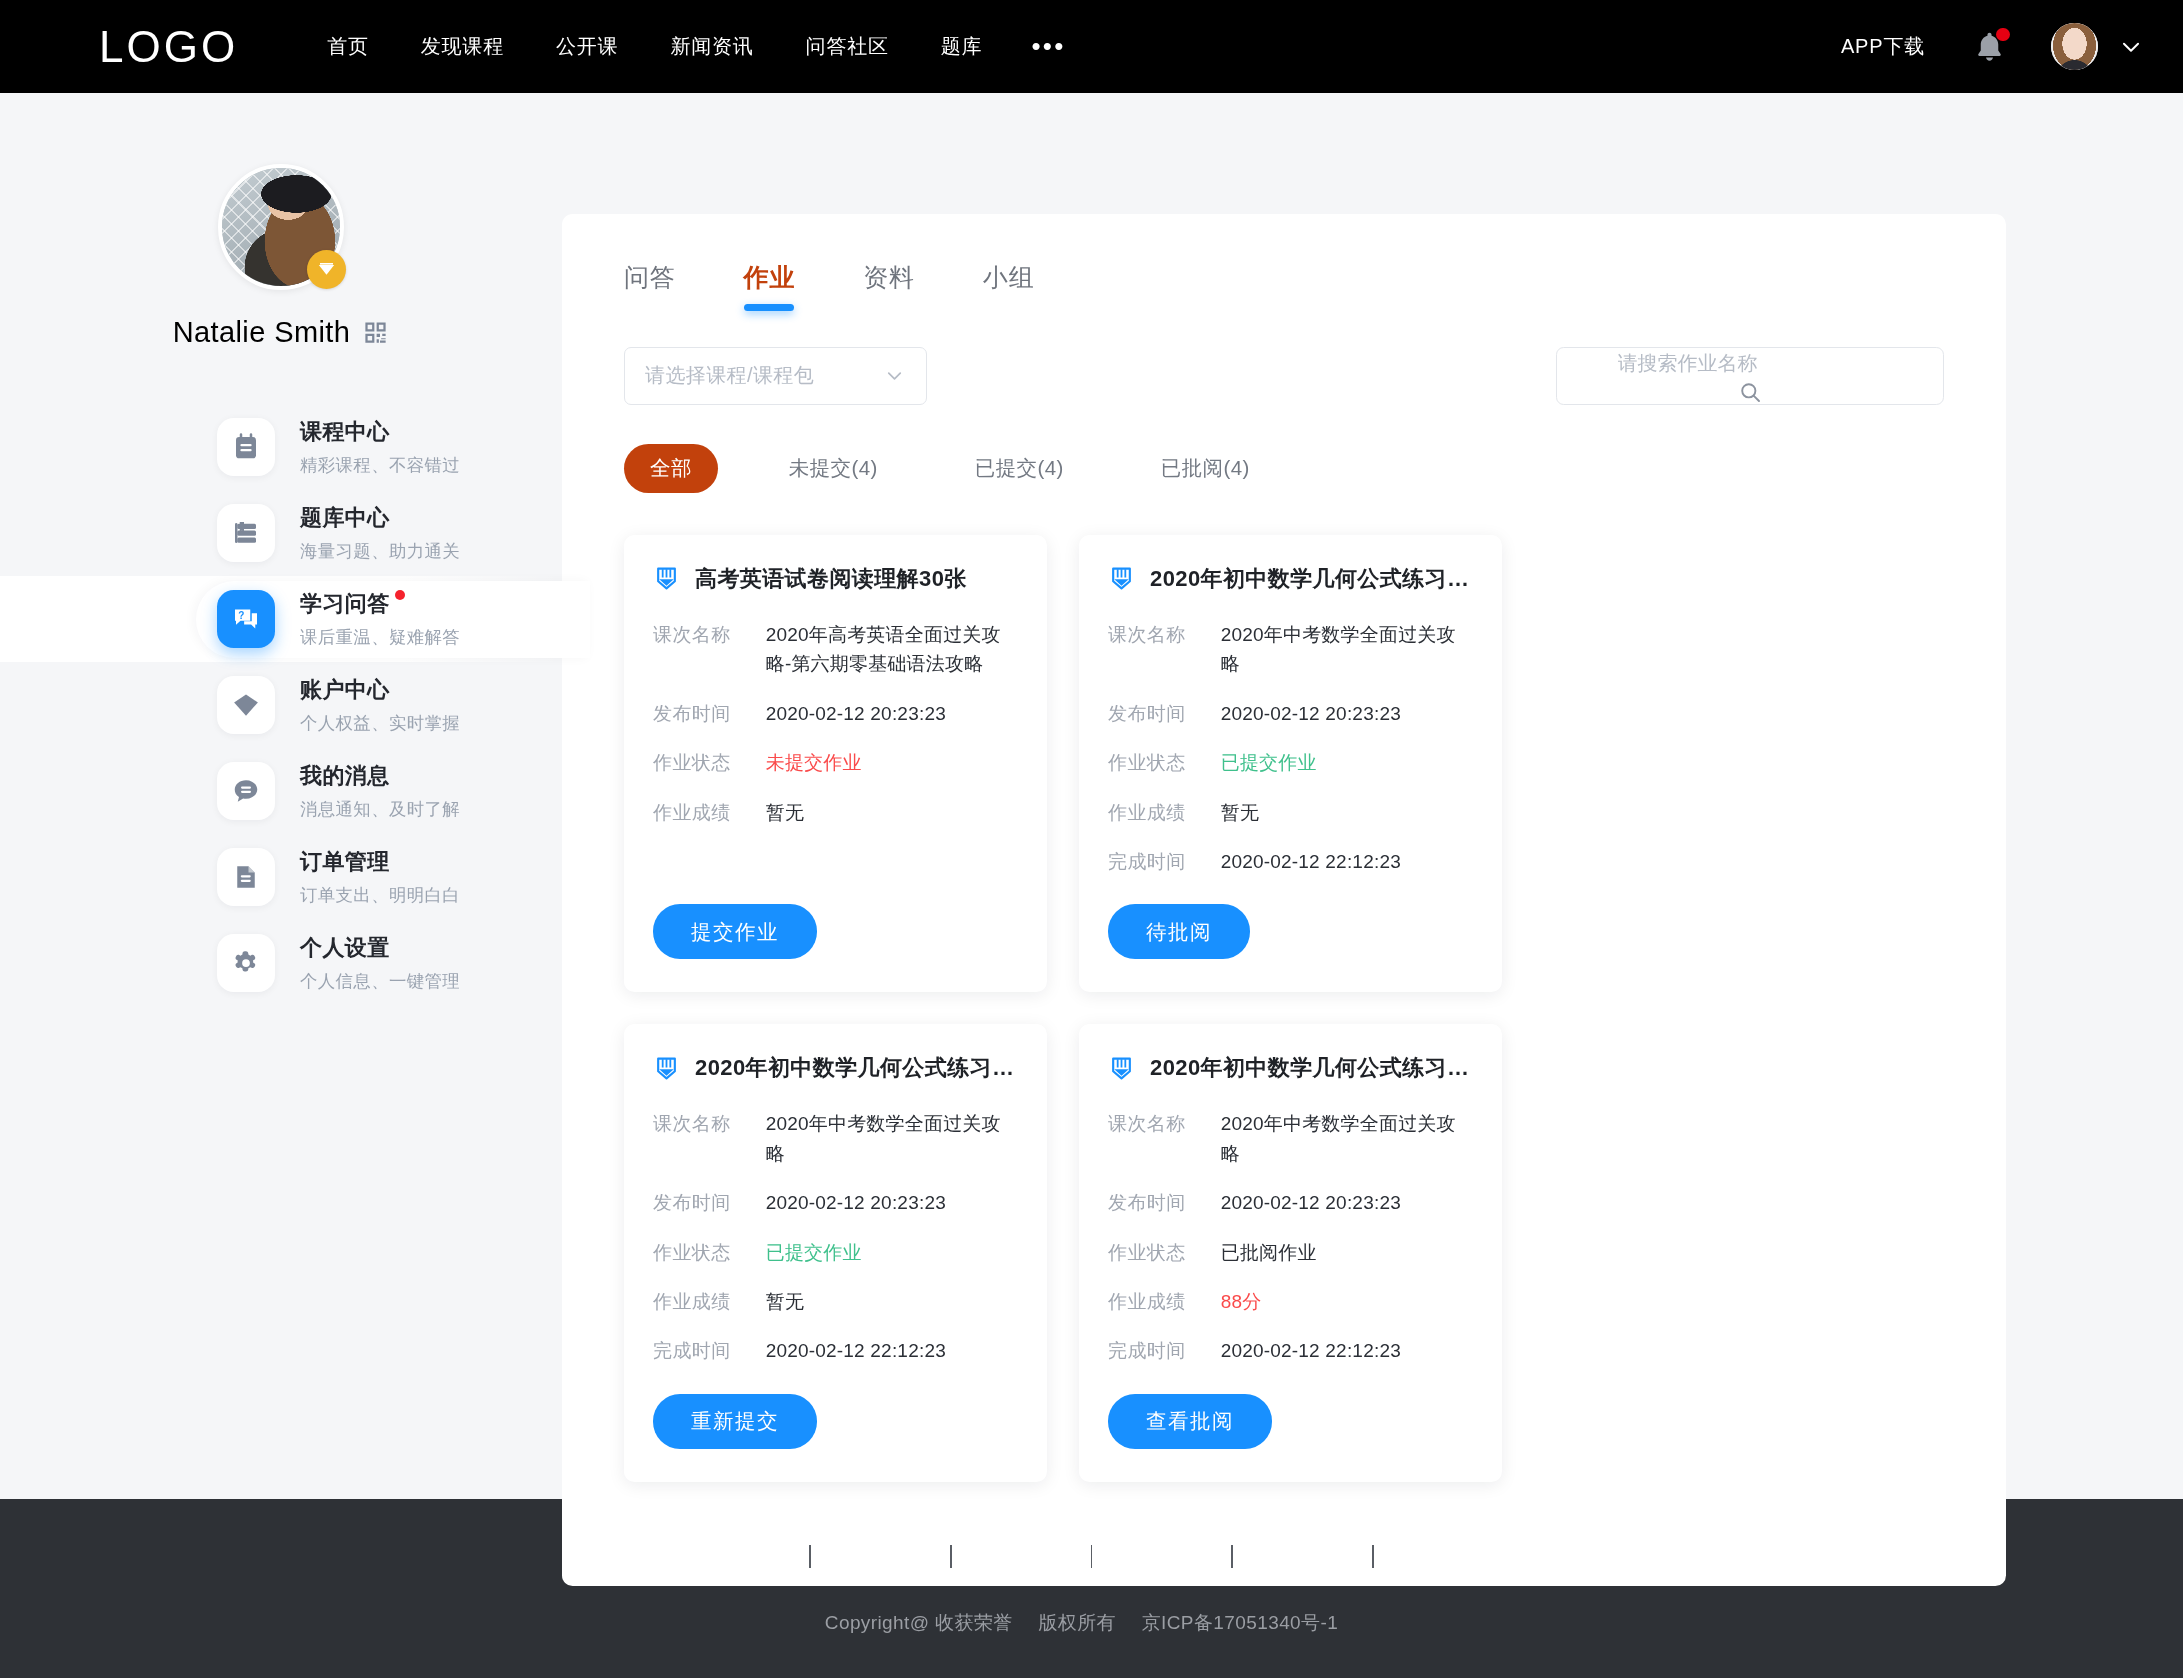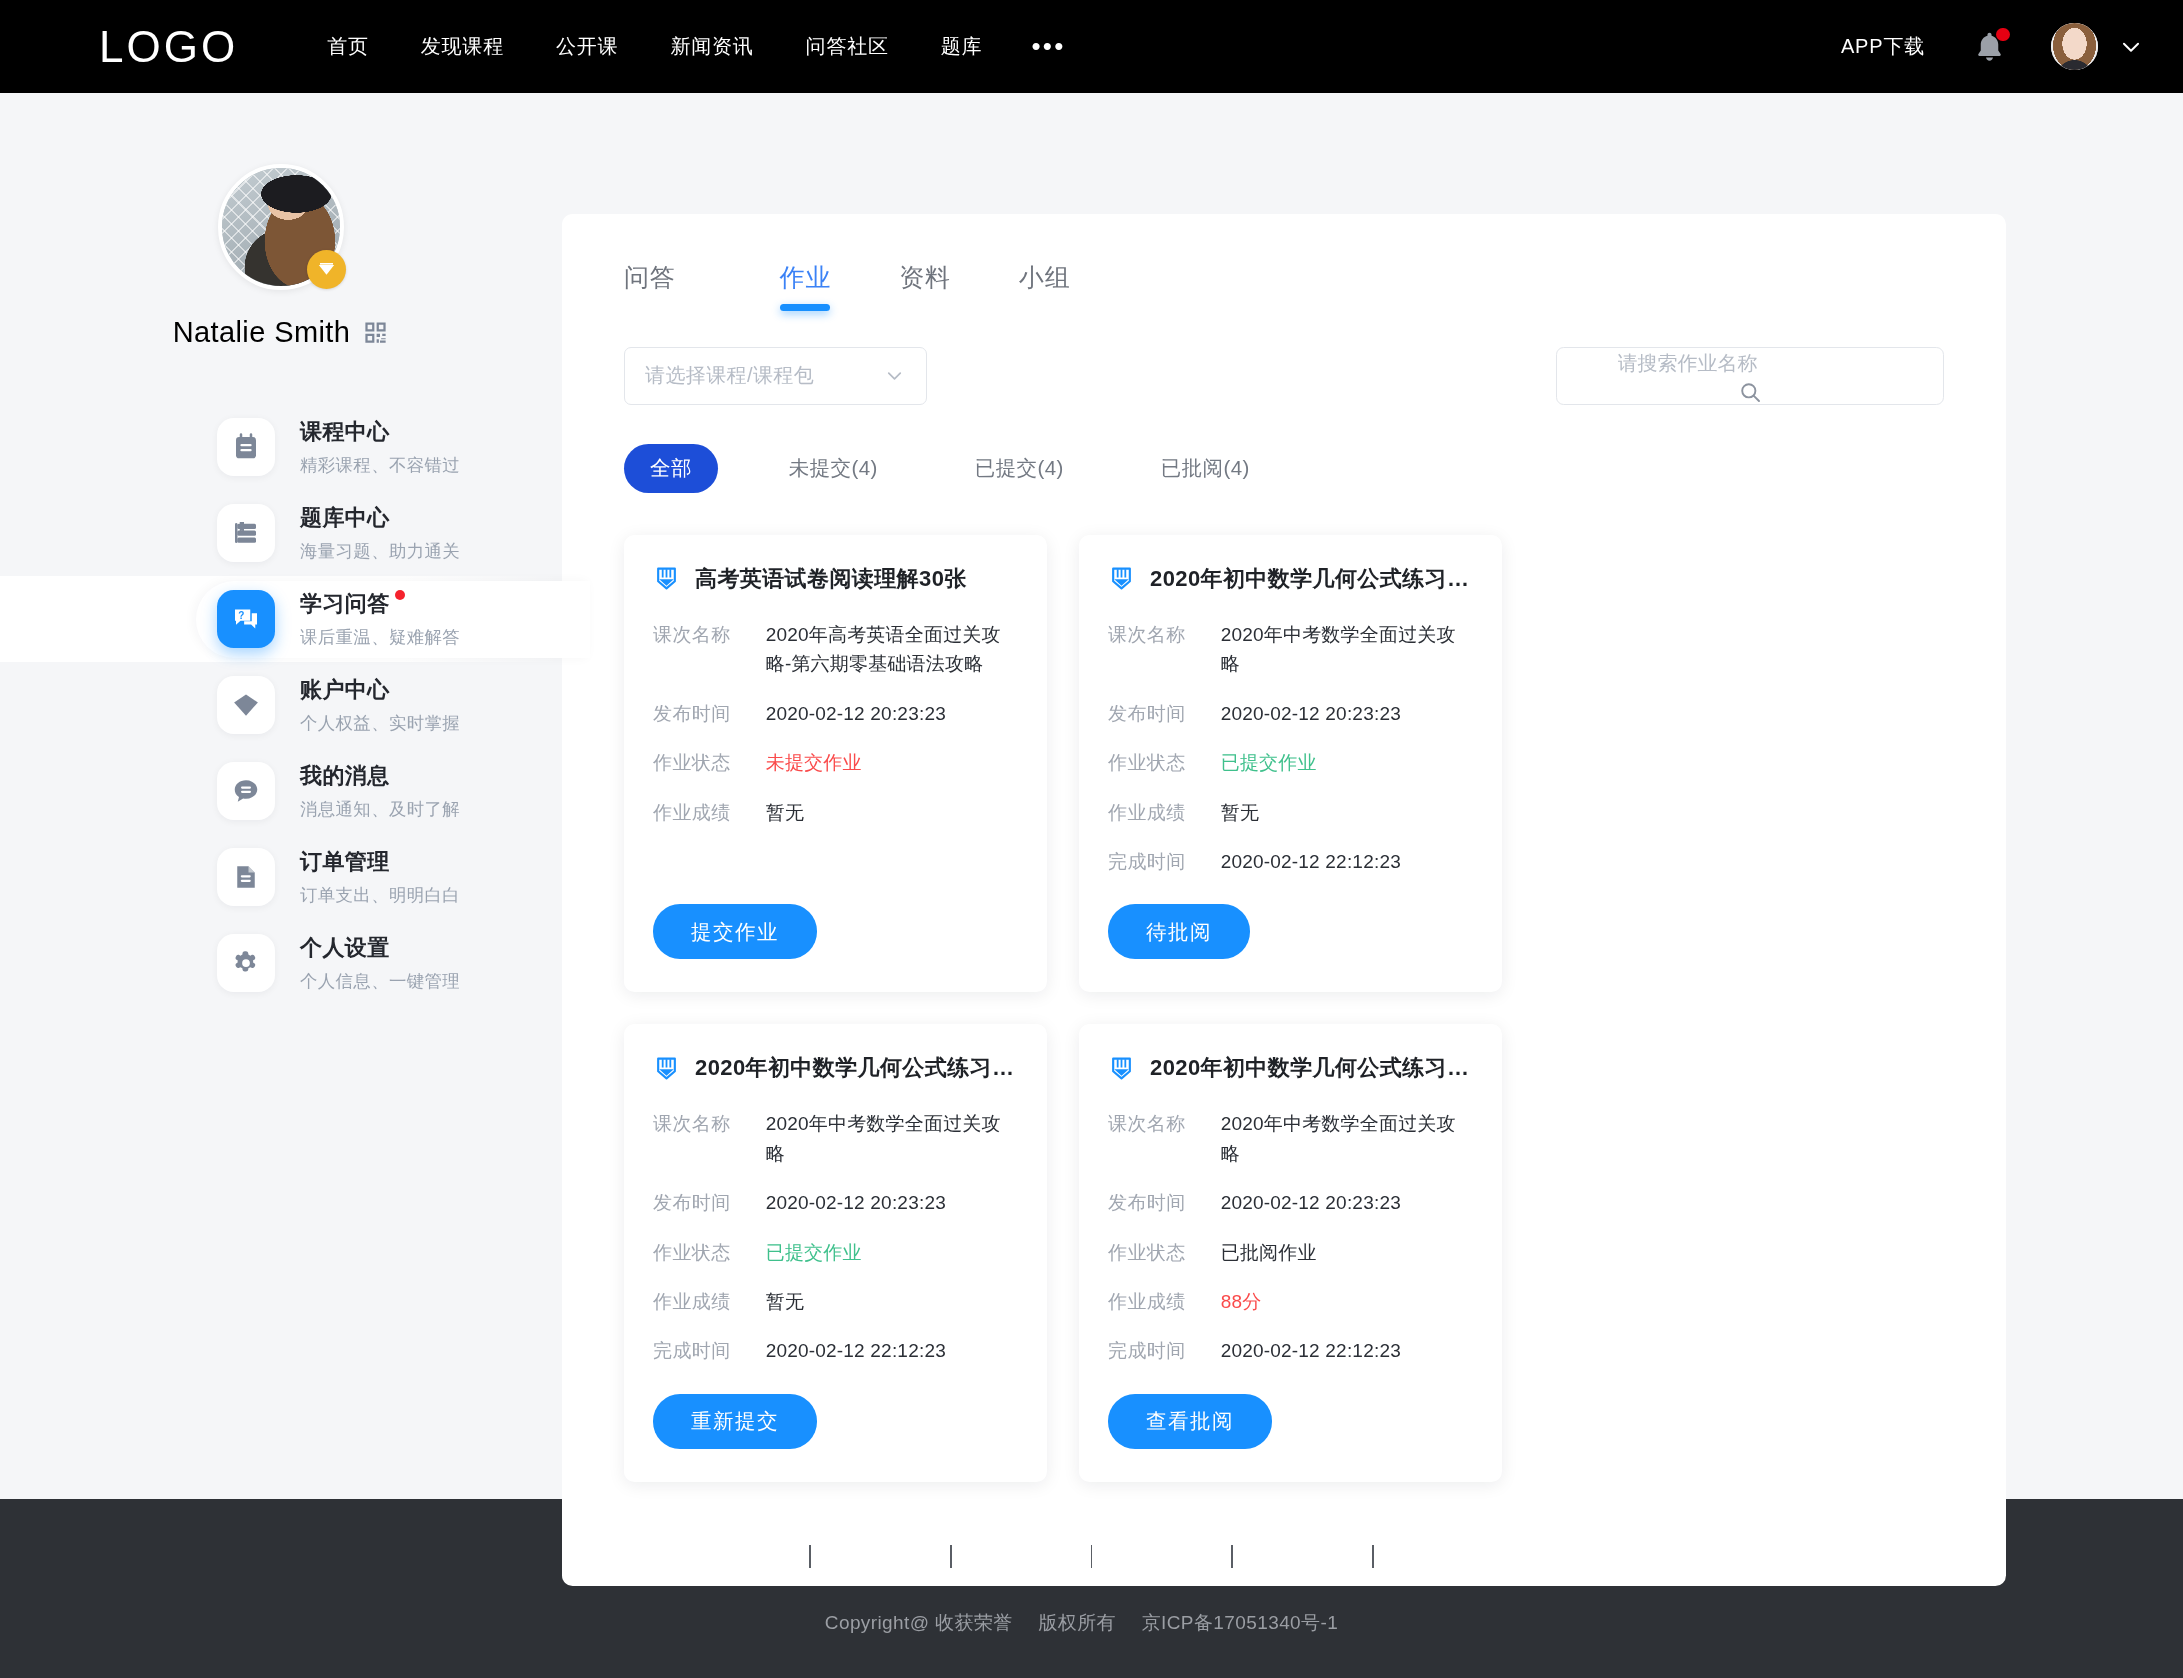--- a/index.html
+++ b/index.html
@@ -133,21 +133,21 @@
   .main {
     margin: 121px 0 0 0; width: 1444px; background: #ffffff;
     border-radius: 10.6px; padding: 0 0 30px 0; align-self: flex-start;
     min-height: 1372px;
   }
   .tabs { display: flex; align-items: flex-end; padding: 47px 0 0 62px; }
   .tab {
     font-size: 25px; color: #6f747d; margin-right: 68px; padding-bottom: 16.7px;
     position: relative; cursor: pointer; letter-spacing: 0.8px;
   }
-  .tab.active { color: #3b82f6; font-weight: 400; margin-left: 36px; }
+  .tab.active { color: #c2410c; font-weight: 700; }
   .tab.active::after {
     content: ""; position: absolute; left: 50%; transform: translateX(-50%);
     bottom: 0; width: 50px; height: 6.8px; border-radius: 3.8px; background: #1890ff;
     box-shadow: 0 3px 9px rgba(24,144,255,.45);
   }
 
   .filterbar { display: flex; align-items: center; padding: 36px 62px 0 62px; }
   .select-box {
     width: 303px; height: 58px; border: 1.5px solid #e3e6eb; border-radius: 7px;
     display: flex; align-items: center; padding: 0 20px; cursor: pointer; background:#fff;
@@ -163,21 +163,21 @@
     background: transparent; font-family: inherit;
   }
   .search-box input::placeholder { color: #b6bcc6; }
   .search-box svg { width: 24px; height: 24px; display: block; }
 
   .pills { display: flex; align-items: center; padding: 39px 62px 0 62px; }
   .pill {
     font-size: 20.5px; color: #737983; margin-right: 45px; padding: 10.6px 26px;
     border-radius: 27px; cursor: pointer; letter-spacing: 0.4px; white-space: nowrap;
   }
-  .pill.active { background: #1d4ed8; color: #ffffff; font-family: Liberation Serif, serif; }
+  .pill.active { background: #c2410c; color: #ffffff; font-family: Liberation Serif, serif; }
 
   .cards {
     display: flex; flex-wrap: wrap; gap: 32px; padding: 42px 62px 0 62px;
   }
   .card {
     width: 423px; background: #ffffff; border-radius: 10.6px;
     box-shadow: 0 3px 16.7px rgba(16,24,40,.08);
     padding: 29px 29px 33px 29px; display: flex; flex-direction: column;
   }
   .card-head { display: flex; align-items: center; gap: 15px; }

